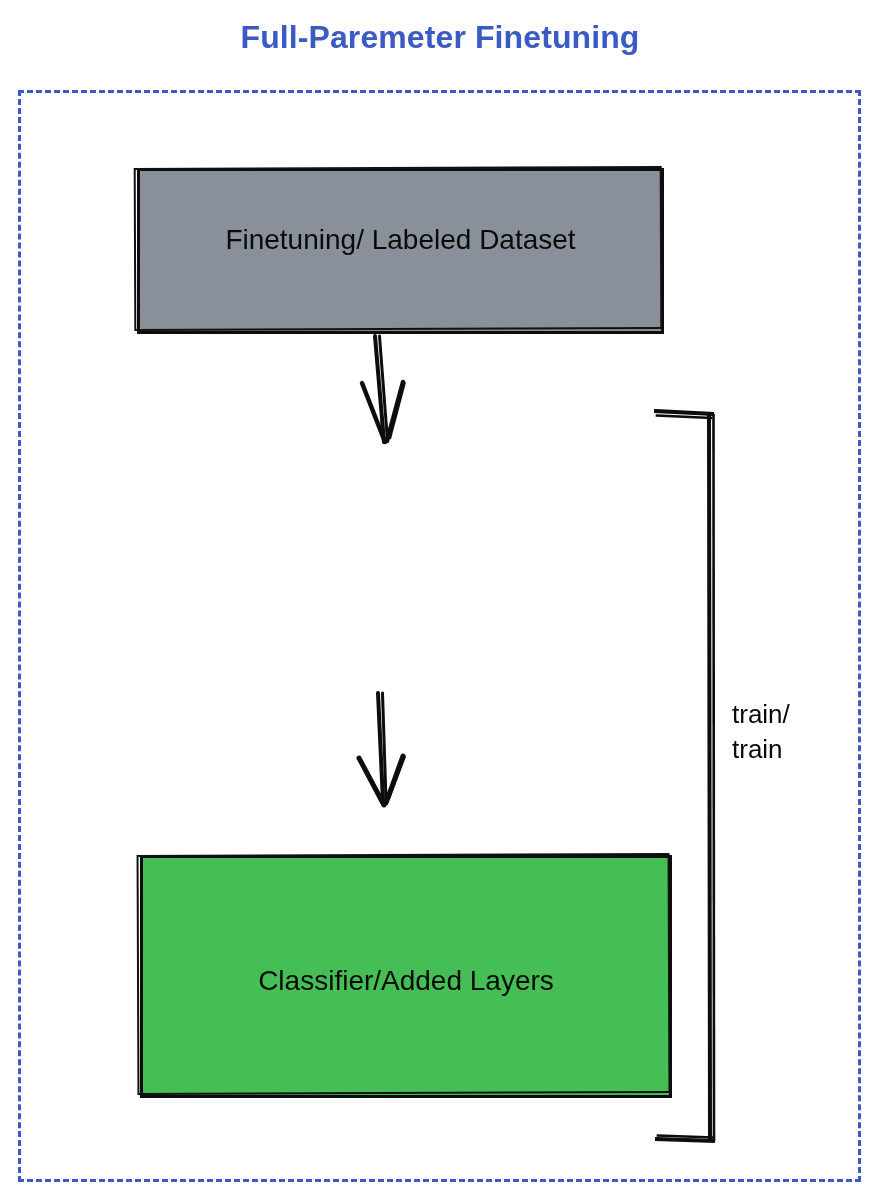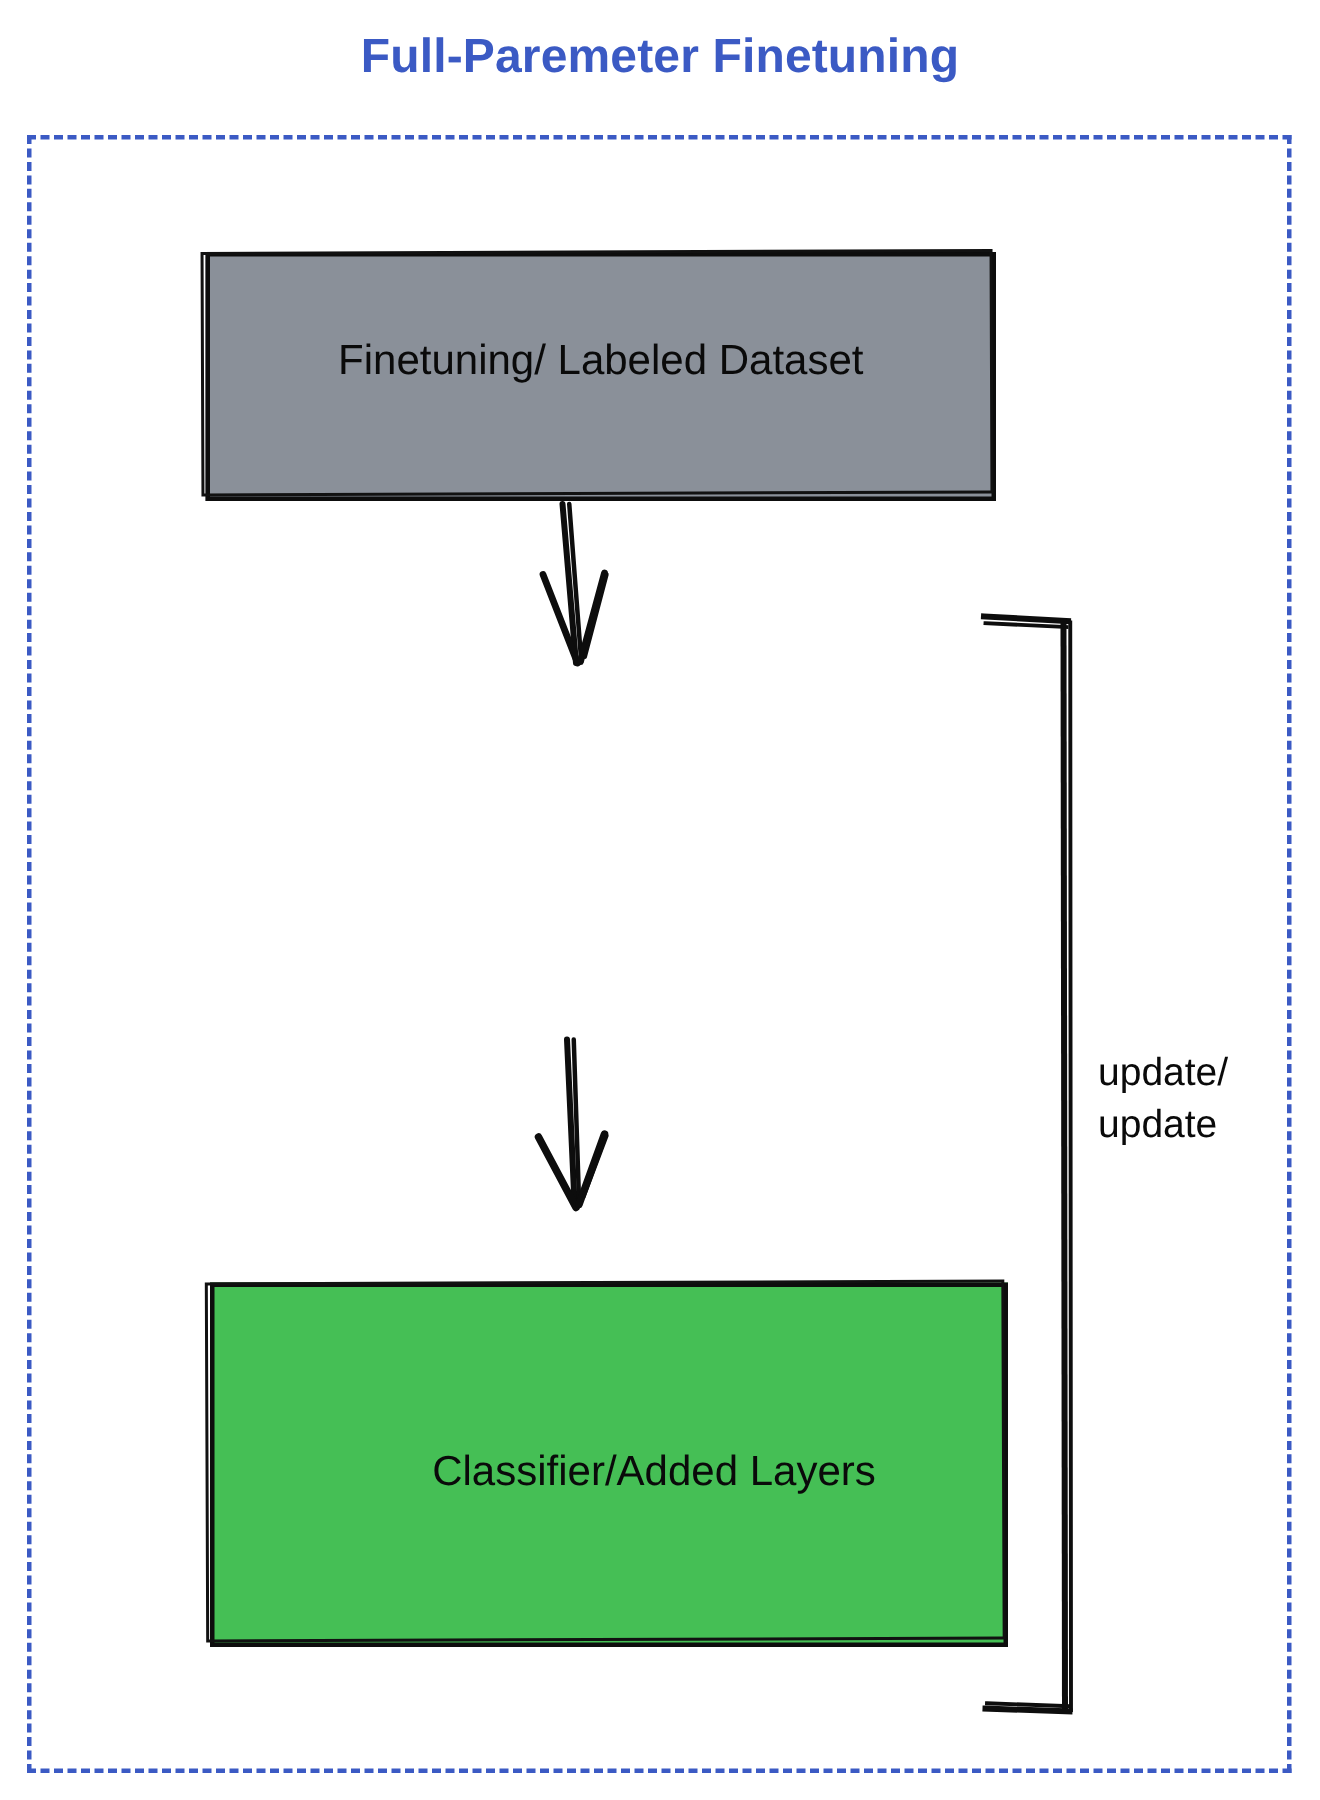--- a/index.html
+++ b/index.html
@@ -91,21 +91,21 @@
     height: 241px;
   }
   #node-pretrained .node-label { top: 104px; }
 
   #node-classifier {
     left: 140px;
     top: 855px;
     width: 532px;
     height: 243px;
   }
-  #node-classifier .node-label { top: 106px; padding-left: 30px; }
+  #node-classifier .node-label { top: 106px; }
 
   
   #connectors {
     position: absolute;
     left: 0;
     top: 0;
     width: 880px;
     height: 1200px;
     pointer-events: none;
   }
@@ -167,17 +167,17 @@
 
       <path d="M709 414 L710 1140" stroke-width="4"></path>
       <path d="M713.5 415 L714 1140" stroke-width="2.6"></path>
 
       <path d="M657 1139 L713 1141" stroke-width="4"></path>
       <path d="M658 1135.5 L712 1137.5" stroke-width="2.6"></path>
     </g>
   </svg>
 
   <div id="loop-label" style="color: rgb(10, 10, 10);">
-    <span>update/</span>
-    <span>update</span>
+    <span>train/</span>
+    <span>train</span>
   </div>
 
 </div>
 
 </body></html>

